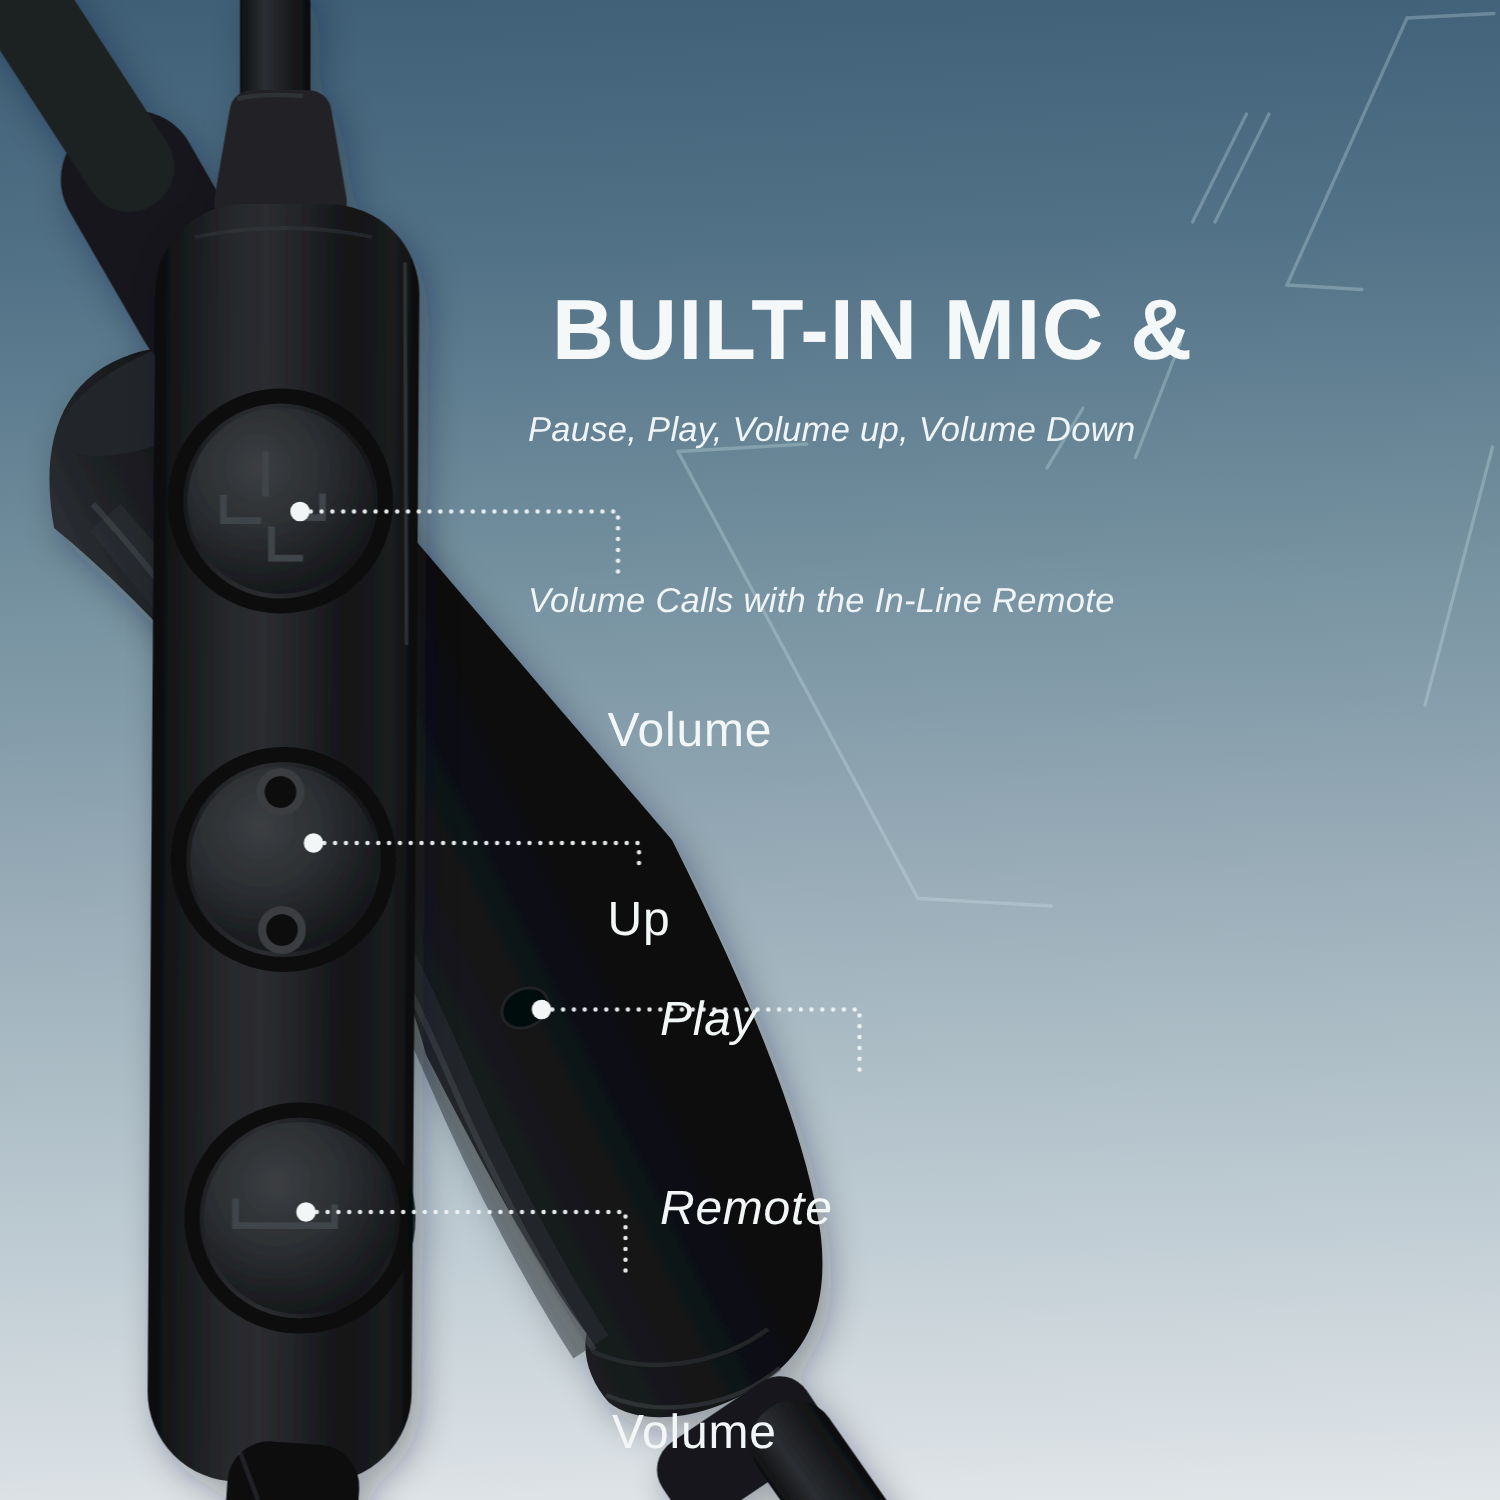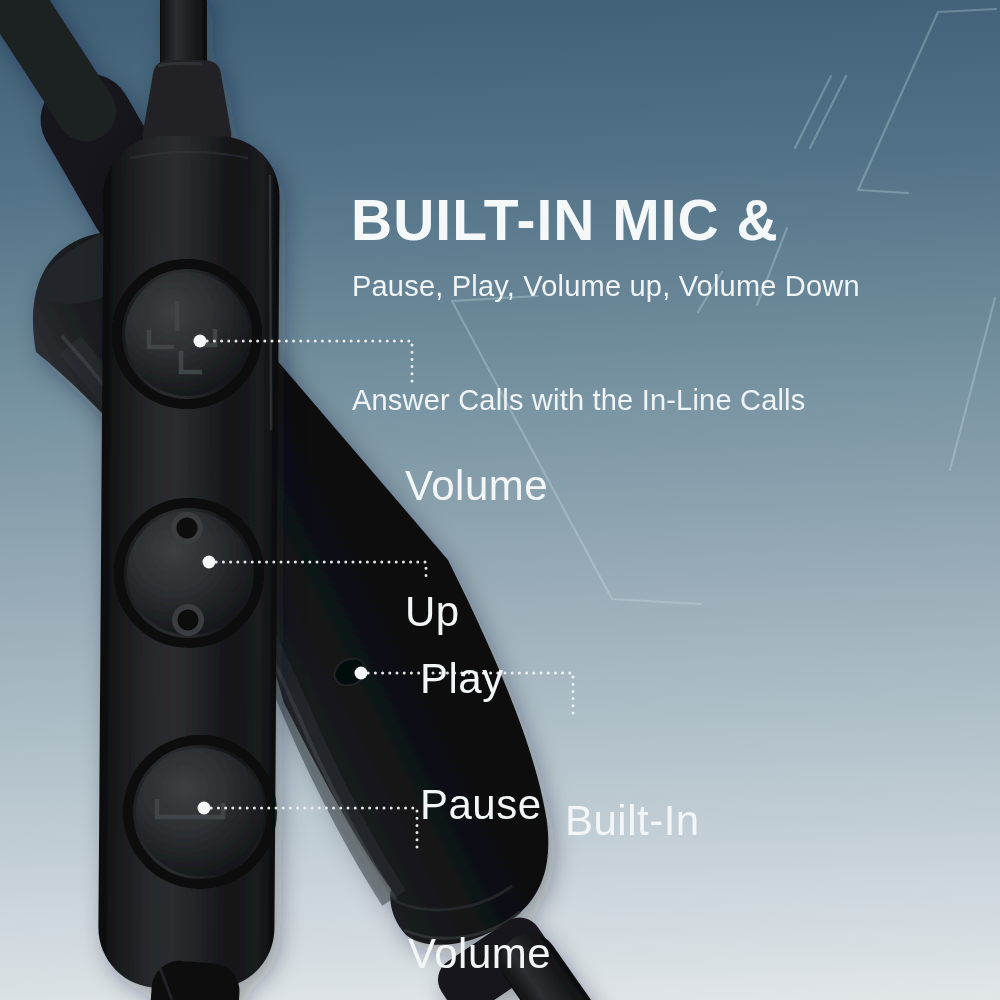--- a/index.html
+++ b/index.html
@@ -3,25 +3,25 @@
 <meta charset="utf-8">
 <style>
   html,body{margin:0;padding:0;background:#222;}
   .stage{
     position:relative;width:1000px;height:1000px;overflow:hidden;
     font-family:"Liberation Sans", sans-serif;
     background:linear-gradient(178deg,#3e5f76 0%,#527287 18%,#74909f 38%,#98acb7 58%,#bac8d0 78%,#e1e6e9 100%);
   }
   .stage svg{position:absolute;left:0;top:0;}
   .txt{position:absolute;color:#f5f8f9;white-space:pre;}
-  .headline{left:351px;top:28px;font-size:57px;line-height:77px;font-weight:700;letter-spacing:1px;}
-  .subheadline{left:352px;top:191px;font-size:29px;line-height:38px;font-weight:400;letter-spacing:.2px;color:#eff4f6;}
-  .callout{font-size:42px;line-height:42px;font-weight:400;letter-spacing:.5px;color:#f2f6f7;}
+  .headline{left:368px;top:28px;font-size:57px;line-height:77px;font-weight:700;letter-spacing:1px;}
+  .subheadline{left:352px;top:191px;font-size:23px;line-height:38px;font-weight:400;letter-spacing:.2px;color:#eff4f6;font-style:italic;}
+  .callout{font-size:32px;line-height:42px;font-weight:400;letter-spacing:.5px;color:#f2f6f7;}
   .co-volume-up{left:405px;top:381px;}
-  .co-play-pause{left:420px;top:574px;}
+  .co-play-pause{left:440px;top:574px;font-style:italic;}
   .co-microphone{left:565px;top:716px;}
   .co-volume-down{left:408px;top:849px;}
 </style>
 </head>
 <body>
 
 <div class="stage">
 
   <svg width="1000" height="1000" viewBox="0 0 1000 1000">
     <defs>
@@ -148,32 +148,31 @@
       <circle cx="204" cy="808" r="6.5"></circle>
     </g>
   </svg>
 
   <div class="txt headline">
     <div>BUILT-IN MIC &amp;</div>
   </div>
 
   <div class="txt subheadline">
     <div>Pause, Play, Volume up, Volume Down</div>
-    <div>Answer Calls with the In-Line Calls</div>
+    <div>Volume Calls with the In-Line Remote</div>
   </div>
 
   <div class="txt callout co-volume-up">
     <div>Volume</div>
     <div>Up</div>
   </div>
   <div class="txt callout co-play-pause">
     <div>Play</div>
-    <div>Pause</div>
+    <div>Remote</div>
   </div>
   <div class="txt callout co-microphone">
-    <div>Built-In</div>
   </div>
   <div class="txt callout co-volume-down">
     <div>Volume</div>
     
   </div>
 
 </div>
 
 </body></html>

